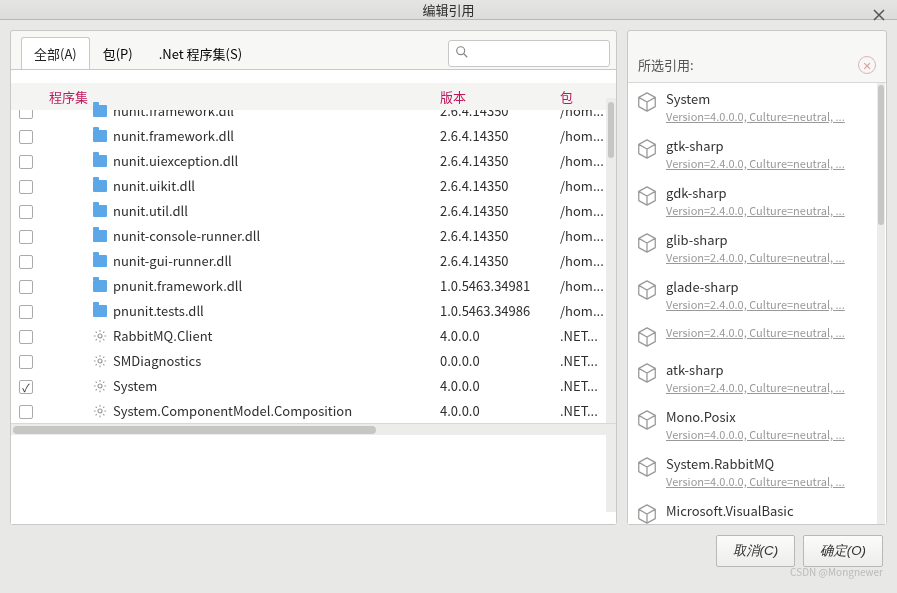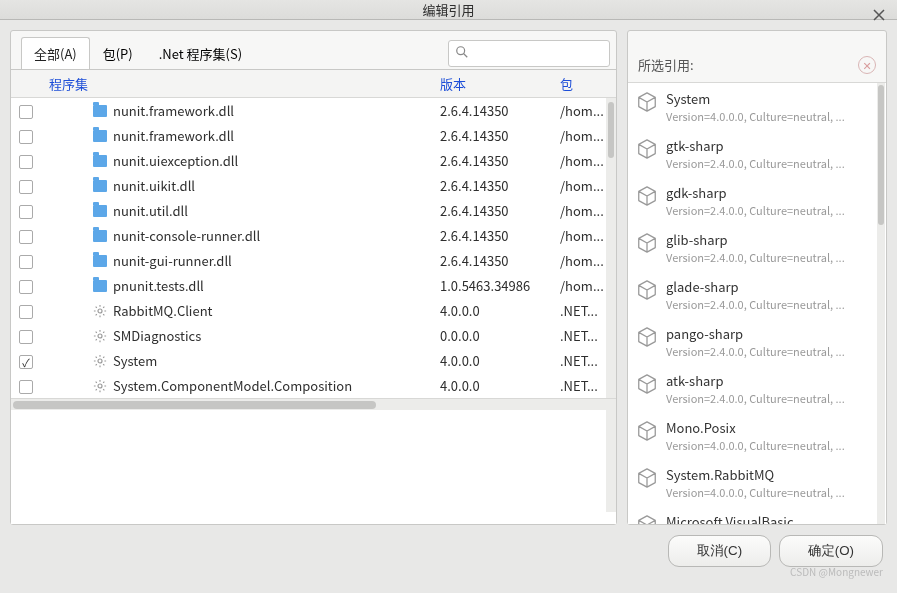--- a/index.html
+++ b/index.html
@@ -9,43 +9,43 @@
 .dialog-body { padding: 10px; display: flex; flex-direction: column; height: calc(100% - 32px); }
 .main-row { display: flex; gap: 10px; flex: 1; min-height: 0; }
 .left-pane { flex: 1; background: #f7f7f6; border: 1px solid #c8c8c6; border-radius: 3px; display: flex; flex-direction: column; min-width: 0; }
 .tabs-row { display: flex; align-items: center; padding: 6px 6px 0 10px; }
 .tab { padding: 6px 12px; border: 1px solid transparent; border-bottom: none; border-radius: 3px 3px 0 0; background: transparent; cursor: pointer; color: #000000; }
 .tab.active { background: #fff; border-color: #c8c8c6; color: #222; }
 .search-wrap { display: flex; align-items: center; border: 1px solid #c8c8c6; border-radius: 3px; background: #fff; padding: 3px 6px; margin-left: auto; gap: 4px; }
 .search-wrap input { border: none; outline: none; width: 130px; font-size: 13px; }
 .grid-wrap { flex: 1; background: #fff; border-top: 1px solid #c8c8c6; margin: 0; overflow: auto; position: relative; }
 .grid-table { width: 100%; border-collapse: collapse; }
-.grid-table th { text-align: left; font-weight: normal; color: #1d4ed8; background: #f4f4f3; border-bottom: 1px solid #d8d8d6; padding: 4px 8px; position: sticky; top: 0; }
+.grid-table th { text-align: left; font-weight: normal; color: #be185d; background: #f4f4f3; border-bottom: 1px solid #d8d8d6; padding: 4px 8px; position: sticky; top: 13px; }
 .grid-table td { padding: 3px 8px; white-space: nowrap; vertical-align: middle; }
 .chk { width: 14px; height: 14px; border: 1px solid #aaa; border-radius: 2px; display: inline-block; vertical-align: middle; background: #fff; }
 .chk.checked::after { content: "✓"; font-size: 11px; line-height: 12px; display: block; text-align: center; color: #333; }
 .assembly-cell { display: flex; align-items: center; gap: 6px; margin-left: 44px; }
 .folder-icon { width: 14px; height: 12px; background: #5ca7e8; border-radius: 1px; position: relative; display: inline-block; }
 .folder-icon::before { content: ""; position: absolute; top: -3px; left: 0; width: 6px; height: 3px; background: #5ca7e8; border-radius: 1px 1px 0 0; }
 .gear-icon { width: 14px; height: 14px; display: inline-flex; align-items: center; justify-content: center; color: #888; }
 .hscroll { height: 12px; background: #ececea; border-top: 1px solid #d8d8d6; position: relative; }
 .hscroll-thumb { position: absolute; left: 2px; top: 2px; height: 8px; width: 60%; background: #c6c6c4; border-radius: 4px; }
 
 .right-pane { width: 260px; background: #f7f7f6; border: 1px solid #c8c8c6; border-radius: 3px; display: flex; flex-direction: column; }
 .right-header { display: flex; align-items: center; padding: 24px 10px 8px; color: #555; }
 .clear-btn { margin-left: auto; color: #c77; cursor: pointer; opacity: .7; width: 18px; height: 18px; border: 1.5px solid #c99; border-radius: 50%; display: flex; align-items: center; justify-content: center; font-size: 11px; }
 .sel-list { flex: 1; overflow-y: auto; background: #fff; border-top: 1px solid #d8d8d6; }
 .sel-item { display: flex; gap: 8px; padding: 6px 8px; align-items: flex-start; }
 .cube-icon { width: 22px; height: 22px; flex-shrink: 0; color: #999; margin-top: 2px; }
 .sel-text { min-width: 0; flex: 1; }
 .sel-name { font-size: 13px; color: #333; white-space: nowrap; overflow: hidden; text-overflow: ellipsis; }
-.sel-meta { font-size: 11px; color: #999; white-space: nowrap; overflow: hidden; text-overflow: ellipsis; }
+.sel-meta { font-size: 11px; color: #999; white-space: nowrap; overflow: hidden; text-overflow: ellipsis; text-decoration: underline; }
 
 .footer { display: flex; justify-content: flex-end; gap: 8px; padding: 10px 4px 4px; }
-.btn { padding: 6px 28px; border: 1px solid #b8b8b6; border-radius: 11px; background: linear-gradient(#fcfcfb,#ededeb); cursor: pointer; color: #333; }
+.btn { padding: 6px 16px; border: 1px solid #b8b8b6; border-radius: 2px; background: linear-gradient(#fcfcfb,#ededeb); cursor: pointer; color: #333; font-style: italic; }
 .watermark { position: absolute; right: 14px; bottom: 14px; color: #bbb; font-size: 10px; pointer-events: none; }
 .vscroll-hint { position: absolute; right: 0; top: 28px; bottom: 12px; width: 10px; background: #ececea; }
 .vscroll-hint::after { content: ""; position: absolute; left: 2px; top: 4px; width: 6px; height: 56px; background: #c6c6c4; border-radius: 3px; }
 .rscroll { position: relative; }
 .rscroll::after { content: ""; position: absolute; right: 1px; top: 0; bottom: 0; width: 8px; background: #ececea; }
 .rscroll-thumb { position: absolute; right: 2px; top: 2px; width: 6px; height: 140px; background: #c6c6c4; border-radius: 3px; z-index: 2; }
 </style>
 </head>
 <body>
 
@@ -159,20 +159,31 @@
                   </span>
                 </td>
                 <td>2.6.4.14350</td>
                 <td>/hom...</td>
               </tr>
               <tr>
                 <td><span class="chk"></span></td>
                 <td>
                   <span class="assembly-cell">
                     <span class="folder-icon"></span>
+                    <span>pnunit.framework.dll</span>
+                  </span>
+                </td>
+                <td>1.0.5463.34981</td>
+                <td>/hom...</td>
+              </tr>
+              <tr>
+                <td><span class="chk"></span></td>
+                <td>
+                  <span class="assembly-cell">
+                    <span class="folder-icon"></span>
                     <span>pnunit.tests.dll</span>
                   </span>
                 </td>
                 <td>1.0.5463.34986</td>
                 <td>/hom...</td>
               </tr>
               <tr>
                 <td><span class="chk"></span></td>
                 <td>
                   <span class="assembly-cell">
@@ -295,21 +306,20 @@
             <div class="sel-text">
               <div class="sel-name">glade-sharp</div>
               <div class="sel-meta">Version=2.4.0.0, Culture=neutral, ...</div>
             </div>
           </div>
           <div class="sel-item">
             <span class="cube-icon"><svg viewBox="0 0 24 24" width="22" height="22">
                 <path d="M12 2 L21 7 L12 12 L3 7 Z M3 7 V17 L12 22 V12 M21 7 V17 L12 22" fill="none" stroke="#999" stroke-width="1.4" stroke-linejoin="round"></path>
               </svg></span>
             <div class="sel-text">
-              <div class="sel-name">pango-sharp</div>
               <div class="sel-meta">Version=2.4.0.0, Culture=neutral, ...</div>
             </div>
           </div>
           <div class="sel-item">
             <span class="cube-icon"><svg viewBox="0 0 24 24" width="22" height="22">
                 <path d="M12 2 L21 7 L12 12 L3 7 Z M3 7 V17 L12 22 V12 M21 7 V17 L12 22" fill="none" stroke="#999" stroke-width="1.4" stroke-linejoin="round"></path>
               </svg></span>
             <div class="sel-text">
               <div class="sel-name">atk-sharp</div>
               <div class="sel-meta">Version=2.4.0.0, Culture=neutral, ...</div>

